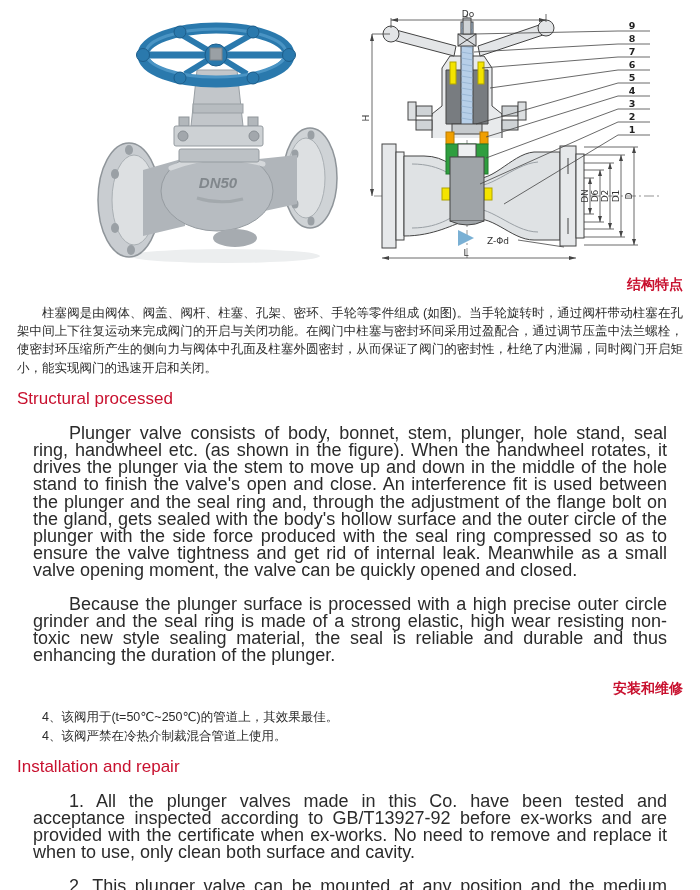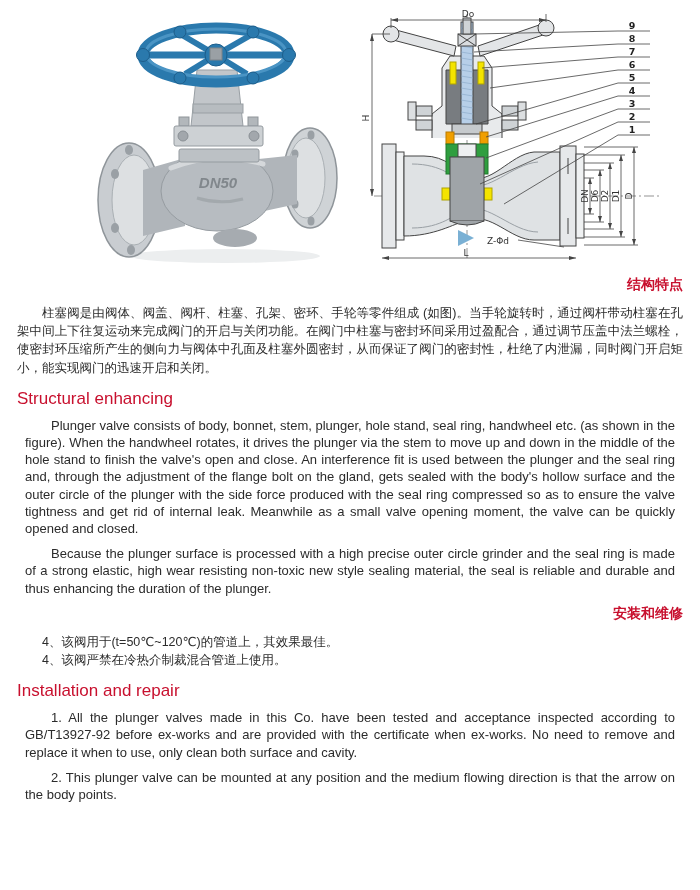--- a/index.html
+++ b/index.html
@@ -6,21 +6,21 @@
   .page{position:relative;width:700px;height:890px;background:#fff;overflow:hidden;
         font-family:"Liberation Sans","DejaVu Sans",sans-serif;color:#2b2b2b;}
   .figures{position:relative;width:700px;height:270px;}
   .photo-svg{position:absolute;left:85px;top:8px;}
   .diagram-svg{position:absolute;left:362px;top:6px;}
   .content{padding:0 17px;}
   h2{margin:0;}
   .h-zh{color:#c8102e;font-size:14px;font-weight:bold;margin:6px 0 10px 0;text-align:right;}
   .h-en{color:#c8102e;font-size:17px;font-weight:500;margin:12px 0 8px 0;}
   p.zh{font-size:12.5px;line-height:18.2px;margin:0;text-align:justify;text-indent:2em;}
-  p.en{font-size:13px;line-height:17.2px;margin:8px;text-align:justify;text-indent:2em;}
+  p.en{font-size:18px;line-height:17.2px;margin:16px;text-align:justify;text-indent:2em;}
   .dim-label{font-family:"DejaVu Sans",sans-serif;font-size:9px;fill:#333;}
   .callout-num{font-family:"DejaVu Sans",sans-serif;font-size:9.5px;font-weight:bold;fill:#222;}
   .cast-mark{font-family:"Liberation Sans",sans-serif;font-size:15px;font-weight:bold;font-style:italic;fill:#81878c;}
 </style>
 </head>
 <body>
 
 <div class="page">
 
   <div class="figures">
@@ -274,26 +274,26 @@
       <text x="270" y="114" text-anchor="middle" class="callout-num">2</text>
       <text x="270" y="127" text-anchor="middle" class="callout-num">1</text>
     </svg>
   </div>
 
   <div class="content">
 
     <h2 class="h-zh">结构特点</h2>
     <p class="zh">柱塞阀是由阀体、阀盖、阀杆、柱塞、孔架、密环、手轮等零件组成 (如图)。当手轮旋转时，通过阀杆带动柱塞在孔架中间上下往复运动来完成阀门的开启与关闭功能。在阀门中柱塞与密封环间采用过盈配合，通过调节压盖中法兰螺栓，使密封环压缩所产生的侧向力与阀体中孔面及柱塞外圆密封，从而保证了阀门的密封性，杜绝了内泄漏，同时阀门开启矩小，能实现阀门的迅速开启和关闭。</p>
 
-    <h2 class="h-en">Structural enhancing</h2>
+    <h2 class="h-en">Structural processed</h2>
     <p class="en">Plunger valve consists of body, bonnet, stem, plunger, hole stand, seal ring, handwheel etc. (as shown in the figure). When the handwheel rotates, it drives the plunger via the stem to move up and down in the middle of the hole stand to finish the valve's open and close. An interference fit is used between the plunger and the seal ring and, through the adjustment of the flange bolt on the gland, gets sealed with the body's hollow surface and the outer circle of the plunger with the side force produced with the seal ring compressed so as to ensure the valve tightness and get rid of internal leak. Meanwhile as a small valve opening moment, the valve can be quickly opened and closed.</p>
     <p class="en">Because the plunger surface is processed with a high precise outer circle grinder and the seal ring is made of a strong elastic, high wear resisting non-toxic new style sealing material, the seal is reliable and durable and thus enhancing the duration of the plunger.</p>
 
     <h2 class="h-zh" style="margin-top:4px;">安装和维修</h2>
-    <p class="zh">4、该阀用于(t=50℃~120℃)的管道上，其效果最佳。</p>
+    <p class="zh">4、该阀用于(t=50℃~250℃)的管道上，其效果最佳。</p>
     <p class="zh">4、该阀严禁在冷热介制裁混合管道上使用。</p>
 
     <h2 class="h-en">Installation and repair</h2>
     <p class="en">1. All the plunger valves made in this Co. have been tested and acceptance inspected according to GB/T13927-92 before ex-works and are provided with the certificate when ex-works. No need to remove and replace it when to use, only clean both surface and cavity.</p>
     <p class="en">2. This plunger valve can be mounted at any position and the medium flowing direction is that the arrow on the body points.</p>
 
   </div>
 </div>
 
 </body></html>

